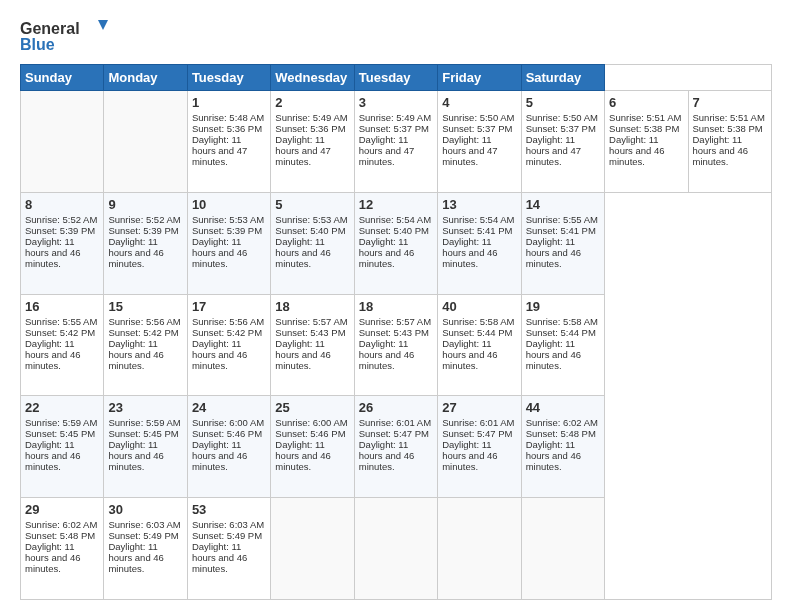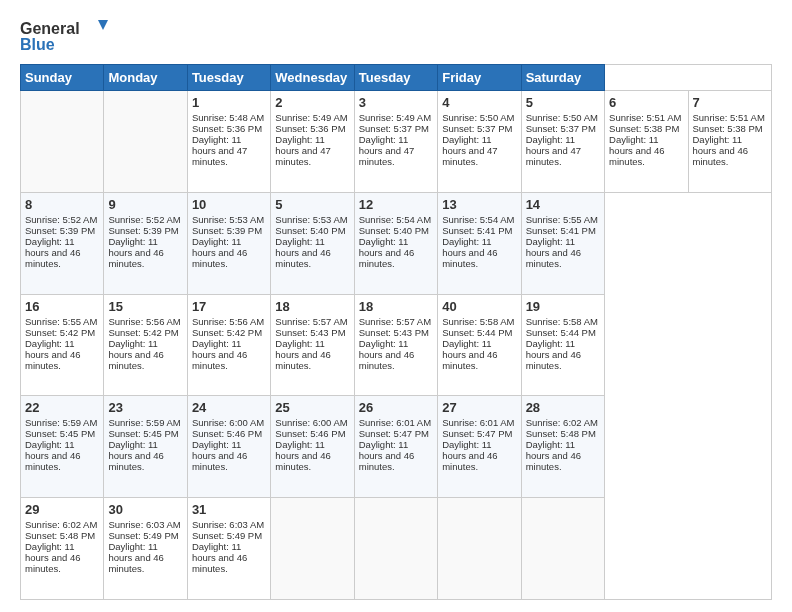--- a/index.html
+++ b/index.html
@@ -137,26 +137,26 @@
           <td><span class="day-num">40</span><span>Sunrise: 5:58 AM</span><br><span>Sunset: 5:44 PM</span><br><span>Daylight: 11 hours and 46 minutes.</span></td>
           <td><span class="day-num">19</span><span>Sunrise: 5:58 AM</span><br><span>Sunset: 5:44 PM</span><br><span>Daylight: 11 hours and 46 minutes.</span></td>
         </tr>
         <tr>
           <td><span class="day-num">22</span><span>Sunrise: 5:59 AM</span><br><span>Sunset: 5:45 PM</span><br><span>Daylight: 11 hours and 46 minutes.</span></td>
           <td><span class="day-num">23</span><span>Sunrise: 5:59 AM</span><br><span>Sunset: 5:45 PM</span><br><span>Daylight: 11 hours and 46 minutes.</span></td>
           <td><span class="day-num">24</span><span>Sunrise: 6:00 AM</span><br><span>Sunset: 5:46 PM</span><br><span>Daylight: 11 hours and 46 minutes.</span></td>
           <td><span class="day-num">25</span><span>Sunrise: 6:00 AM</span><br><span>Sunset: 5:46 PM</span><br><span>Daylight: 11 hours and 46 minutes.</span></td>
           <td><span class="day-num">26</span><span>Sunrise: 6:01 AM</span><br><span>Sunset: 5:47 PM</span><br><span>Daylight: 11 hours and 46 minutes.</span></td>
           <td><span class="day-num">27</span><span>Sunrise: 6:01 AM</span><br><span>Sunset: 5:47 PM</span><br><span>Daylight: 11 hours and 46 minutes.</span></td>
-          <td><span class="day-num">28</span><span>Sunrise: 6:02 AM</span><br><span>Sunset: 5:48 PM</span><br><span>Daylight: 11 hours and 46 minutes.</span></td>
+          <td><span class="day-num">44</span><span>Sunrise: 6:02 AM</span><br><span>Sunset: 5:48 PM</span><br><span>Daylight: 11 hours and 46 minutes.</span></td>
         </tr>
         <tr>
           <td><span class="day-num">29</span><span>Sunrise: 6:02 AM</span><br><span>Sunset: 5:48 PM</span><br><span>Daylight: 11 hours and 46 minutes.</span></td>
           <td><span class="day-num">30</span><span>Sunrise: 6:03 AM</span><br><span>Sunset: 5:49 PM</span><br><span>Daylight: 11 hours and 46 minutes.</span></td>
-          <td><span class="day-num">31</span><span>Sunrise: 6:03 AM</span><br><span>Sunset: 5:49 PM</span><br><span>Daylight: 11 hours and 46 minutes.</span></td>
+          <td><span class="day-num">53</span><span>Sunrise: 6:03 AM</span><br><span>Sunset: 5:49 PM</span><br><span>Daylight: 11 hours and 46 minutes.</span></td>
           <td style="background: rgb(249, 249, 249);"></td>
           <td style="background: rgb(249, 249, 249);"></td>
           <td style="background: rgb(249, 249, 249);"></td>
           <td style="background: rgb(249, 249, 249);"></td>
         </tr>
       </tbody>
   </table>
 </div>
 
 </body></html>

